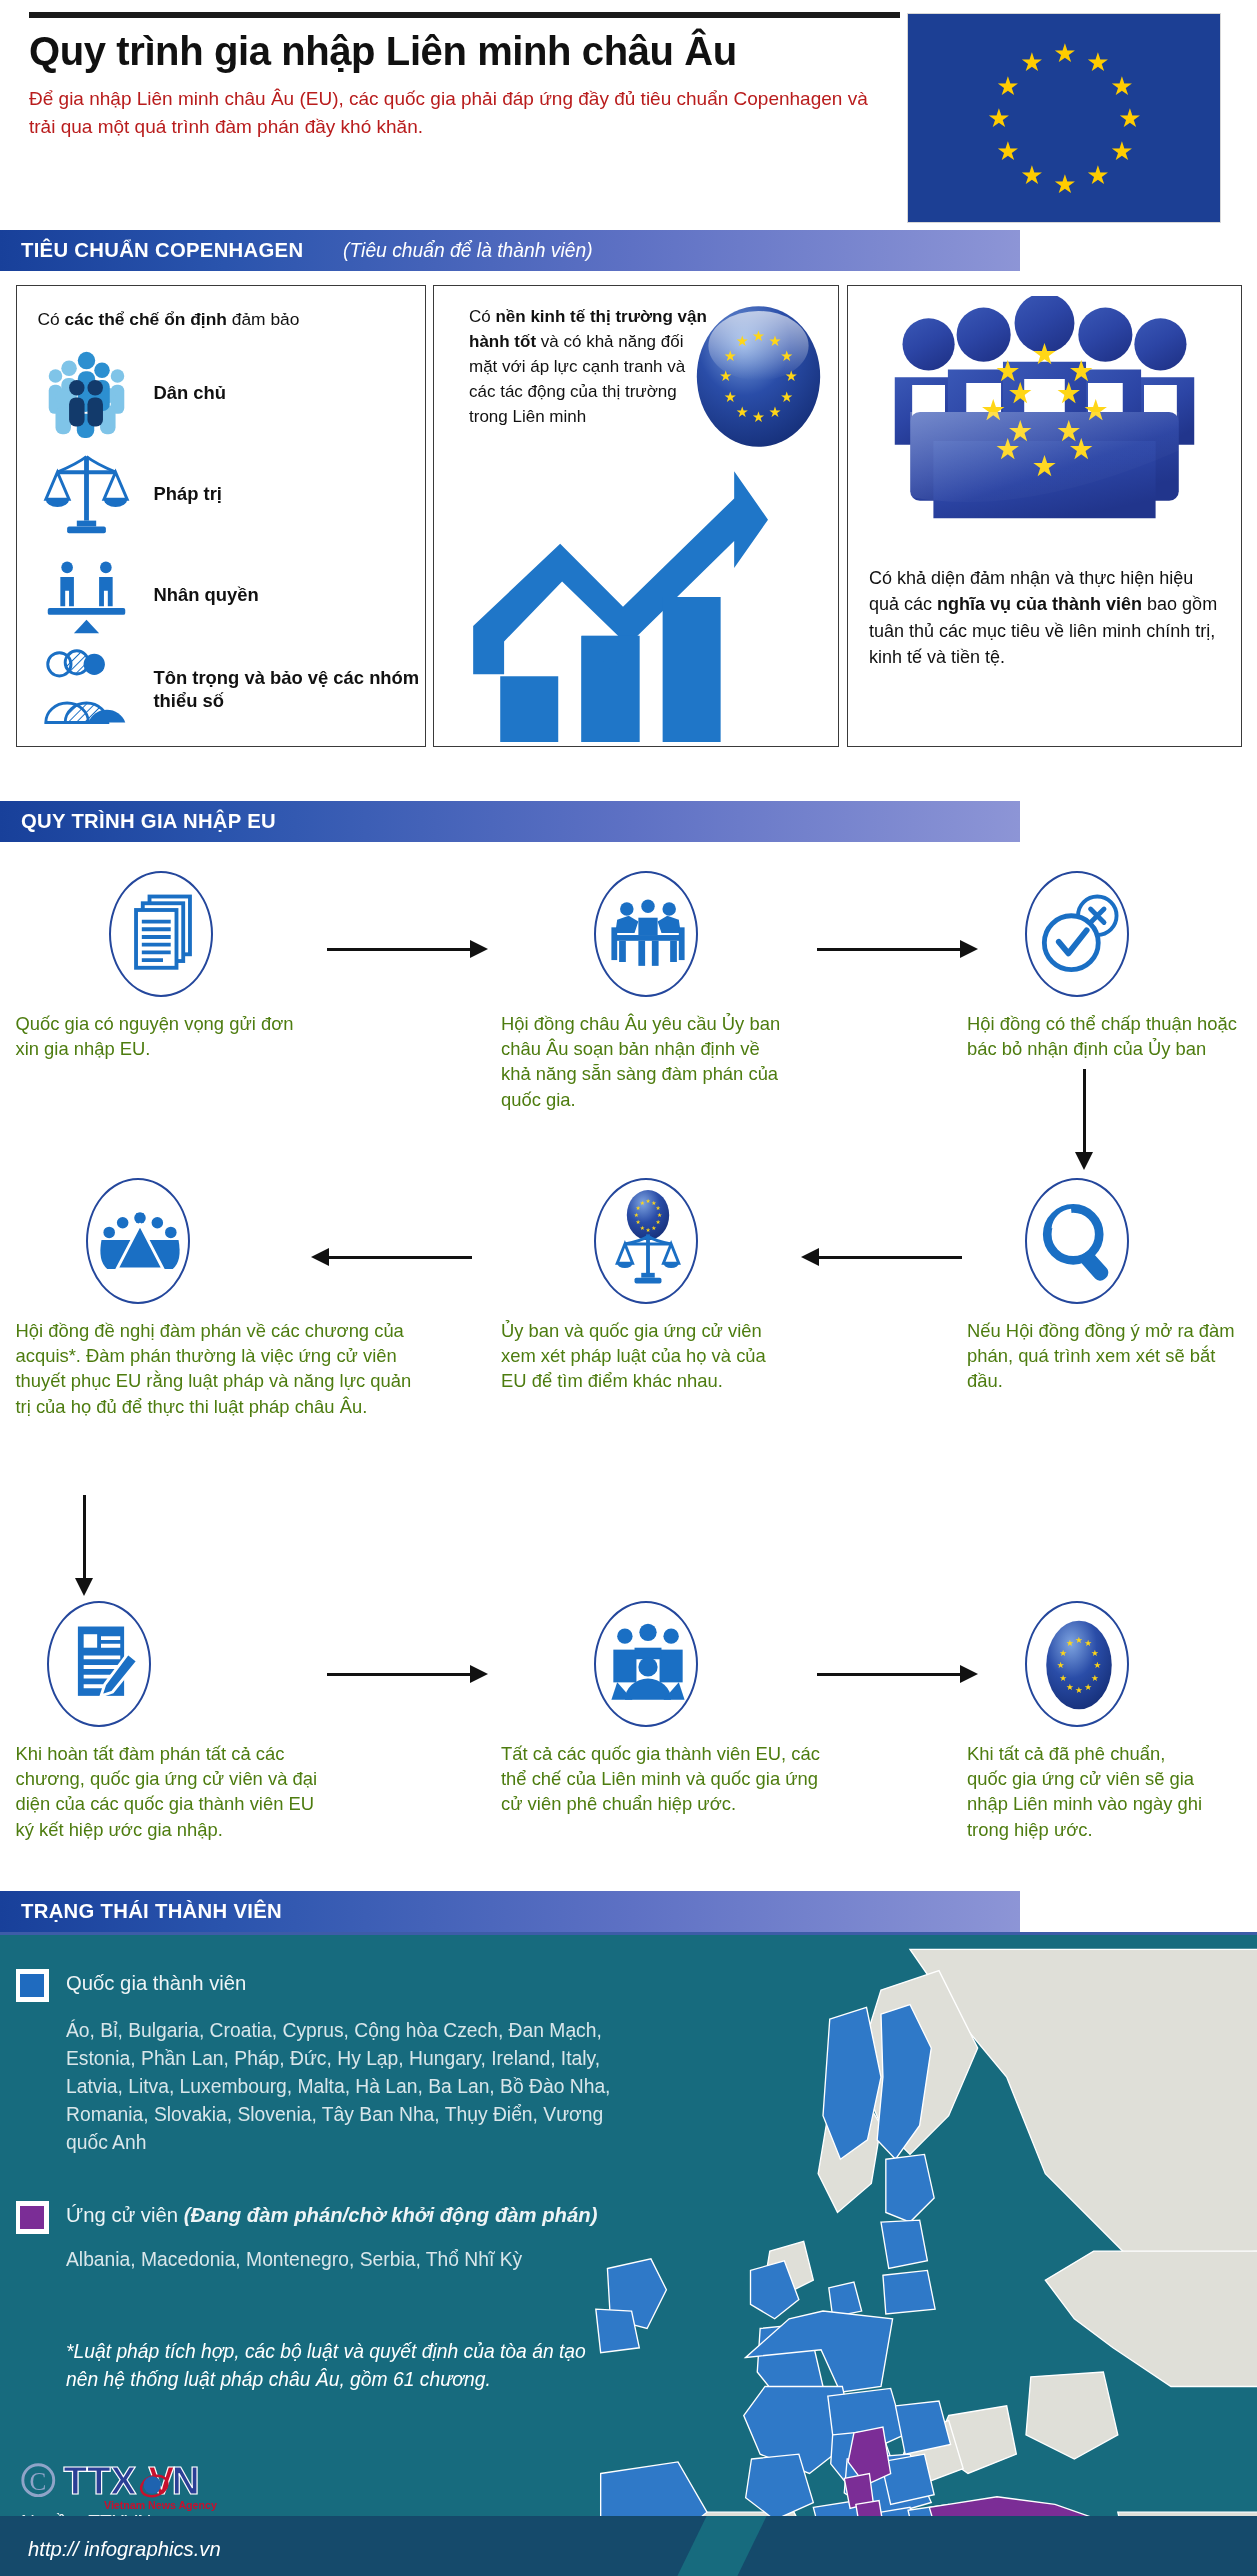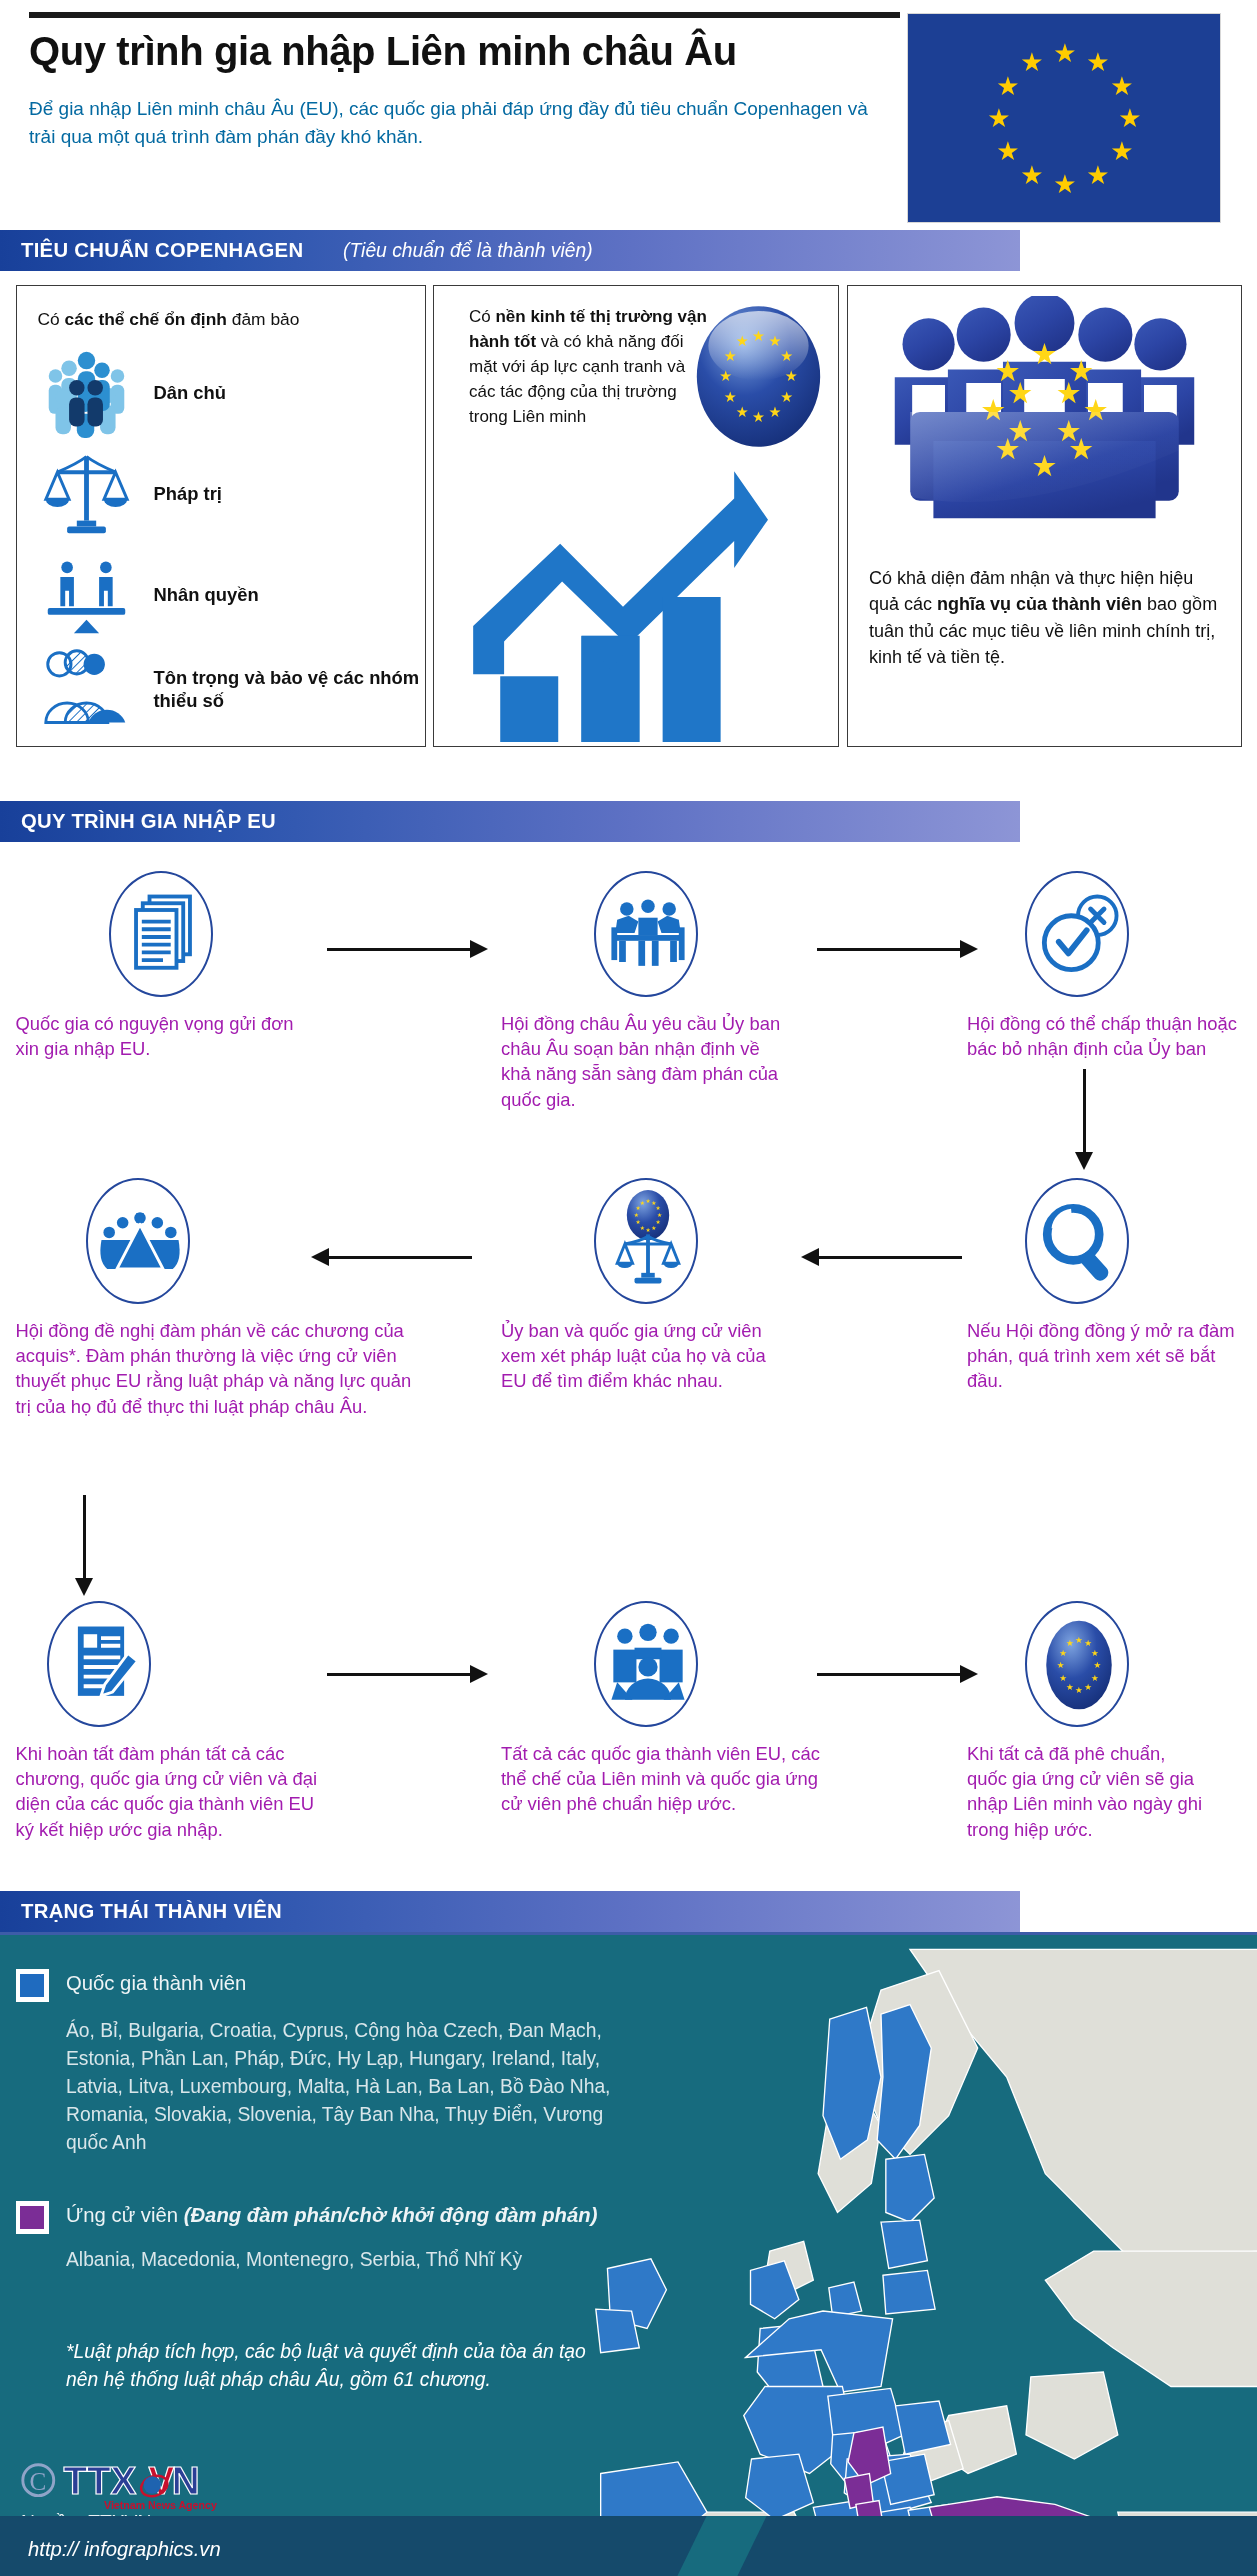--- a/index.html
+++ b/index.html
@@ -16,22 +16,22 @@
   .hdr-rule {
     position:absolute; left:29px; top:11.6px; width:871px; height:6.8px;
     background:#1a1a1a;
   }
   .hdr-title {
     position:absolute; left:29px; top:29px; width:861px;
     font-size:40px; font-weight:bold; color:#111; letter-spacing:-0.4px;
     line-height:1.12;
   }
   .hdr-sub {
-    position:absolute; left:29px; top:95px; width:851px;
-    font-size:19px; color:#0369a1; line-height:1.47;
+    position:absolute; left:29px; top:85px; width:851px;
+    font-size:19px; color:#b91c1c; line-height:1.47;
   }
   .eu-flag {
     position:absolute; left:907px; top:12.6px; width:314px; height:210px;
     background:#1c3f94; border:1px solid #d7d7d7;
   }
   .eu-flag .star {
     position:absolute; color:#ffcc00; font-size:26px; line-height:1;
     transform: translate(-50%,-50%);
   }
 
@@ -56,21 +56,21 @@
   .crit-row { display:flex; align-items:center; }
   .crit-icon { width:93px; height:93px; position:relative; flex:0 0 93px; }
   .crit-label { font-size:18.4px; font-weight:bold; color:#111; line-height:1.28; margin-left:21px;}
 
   
   .p-node { position:absolute; width:290px; }
   .p-oval {
     width:104px; height:126px; border:2.4px solid #24479c; border-radius:50%;
     margin: 0 auto; position:relative; background:#fff;
   }
-  .p-text { font-size:18.4px; color:#a21caf; line-height:1.38; margin-top:13.5px; }
+  .p-text { font-size:18.4px; color:#4d7c0f; line-height:1.38; margin-top:13.5px; }
   .arrow-h { position:absolute; height:2.9px; background:#111; }
   .arrow-h::after {
     content:""; position:absolute; top:-7.7px; width:0; height:0;
     border-top:9.2px solid transparent; border-bottom:9.2px solid transparent;
   }
   .arrow-h.right::after { right:-16.4px; border-left:18.4px solid #111; }
   .arrow-h.left::after { left:-16.4px; border-right:18.4px solid #111; }
   .arrow-v { position:absolute; width:2.9px; background:#111; }
   .arrow-v::after {
     content:""; position:absolute; left:-7.7px; bottom:-16.4px; width:0; height:0;

